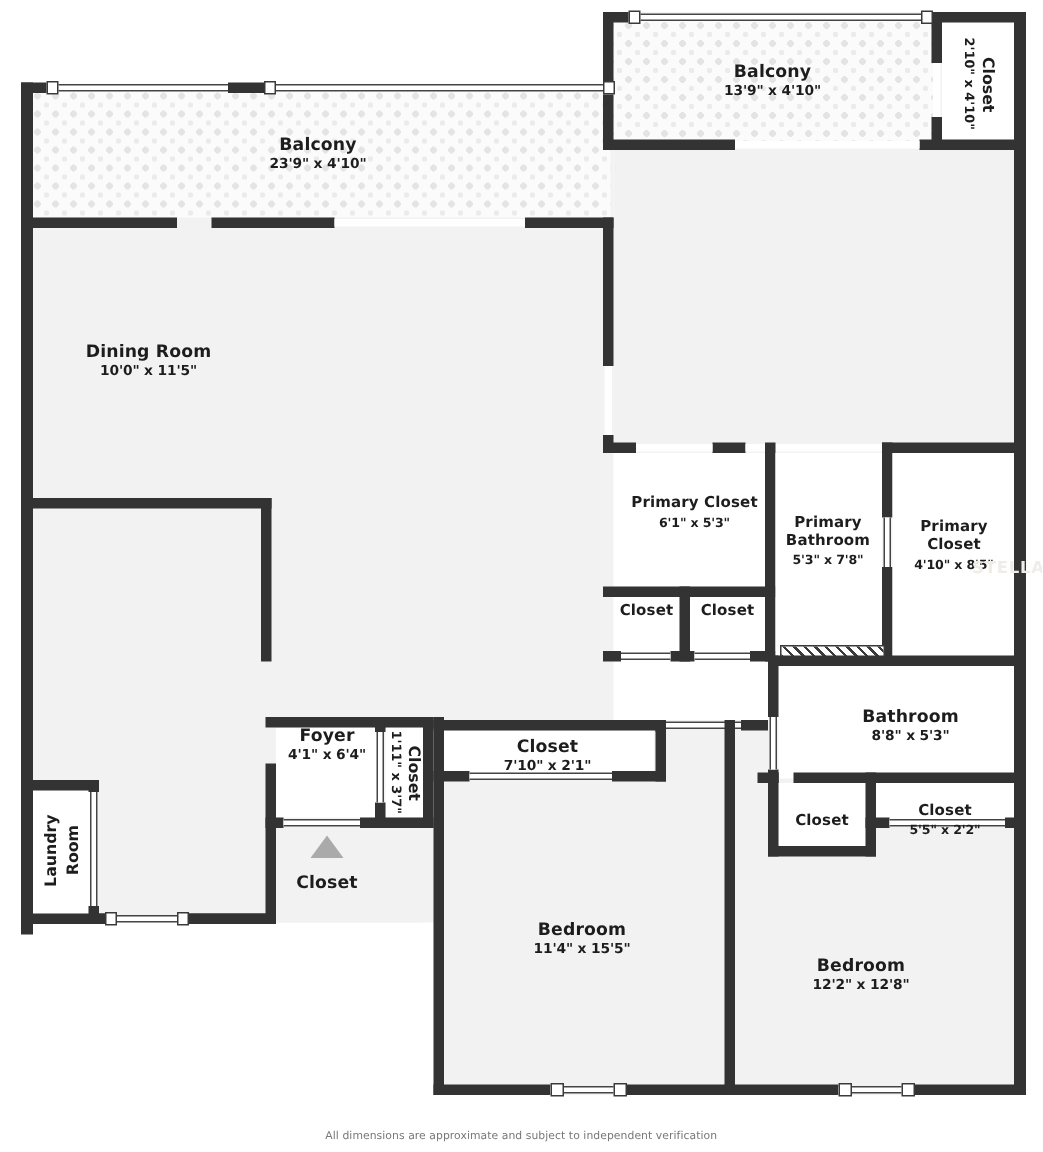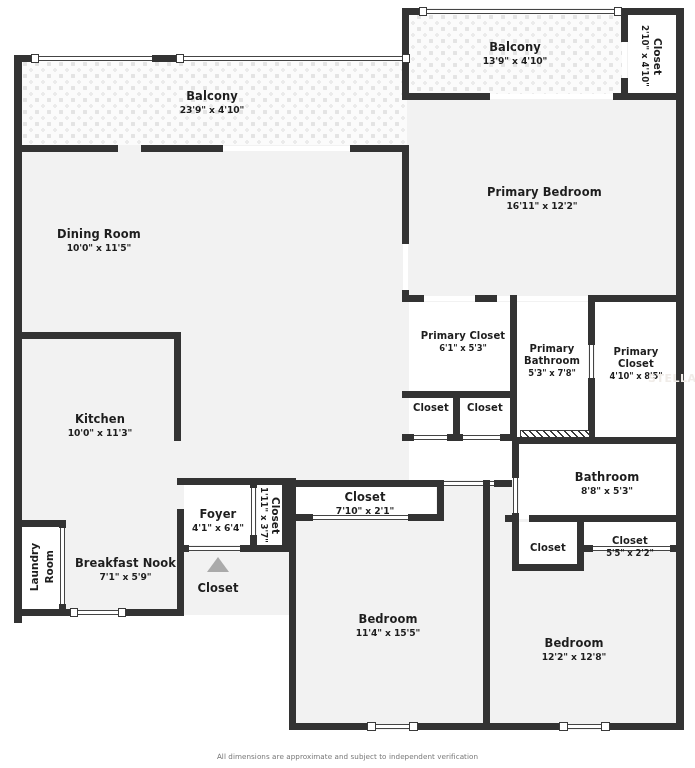--- a/index.html
+++ b/index.html
@@ -327,59 +327,47 @@
     <span class="dm">2'10" x 4'10"</span>
     <span class="nm">Closet</span>
   </div>
 
   <div class="label" style="left:44px; top:227px; width:110px;">
     <span class="nm">Dining Room</span>
     <span class="dm">10'0" x 11'5"</span>
   </div>
 
 
-  <div class="label" style="left:45px; top:412px; width:110px;">
-    <span class="nm">Kitchen</span>
-    <span class="dm">10'0" x 11'3"</span>
-  </div>
 
   <div class="vstack up" style="left:22px; top:528px; width:38px; height:78px; gap:3px;">
     <span class="nm">Laundry</span>
     <span class="nm">Room</span>
   </div>
 
-  <div class="label" style="left:68px; top:556px; width:115px;">
-    <span class="nm">Breakfast Nook</span>
-    <span class="dm">7'1" x 5'9"</span>
-  </div>
-
-  <div class="label" style="left:163px; top:483px; width:110px;margin-top:24px;">
+
+  <div class="label" style="left:163px; top:483px; width:110px;">
     <span class="nm">Foyer</span>
     <span class="dm">4'1" x 6'4"</span>
   </div>
 
   <div class="vstack" style="left:257px; top:485px; width:26px; height:60px; gap:1px;">
     <span class="dm">1'11" x 3'7"</span>
     <span class="nm">Closet</span>
   </div>
 
   <div class="entry-arrow" style="left:207px; top:557px;"></div>
   <div class="label" style="left:163px; top:581px; width:110px;">
     <span class="nm">Closet</span>
   </div>
 
   <div class="label" style="left:310px; top:490px; width:110px;">
     <span class="nm">Closet</span>
     <span class="dm">7'10" x 2'1"</span>
   </div>
 
-  <div class="label" style="left:487px; top:185px; width:110px;">
-    <span class="nm">Primary Bedroom</span>
-    <span class="dm">16'11" x 12'2"</span>
-  </div>
 
   <div class="label sm" style="left:408px; top:330px; width:110px;">
     <span class="nm">Primary Closet</span>
     <span class="dm">6'1" x 5'3"</span>
   </div>
 
   <div class="label sm two" style="left:497px; top:343px; width:110px;">
     <span class="nm">Primary
 Bathroom</span>
     <span class="dm">5'3" x 7'8"</span>

